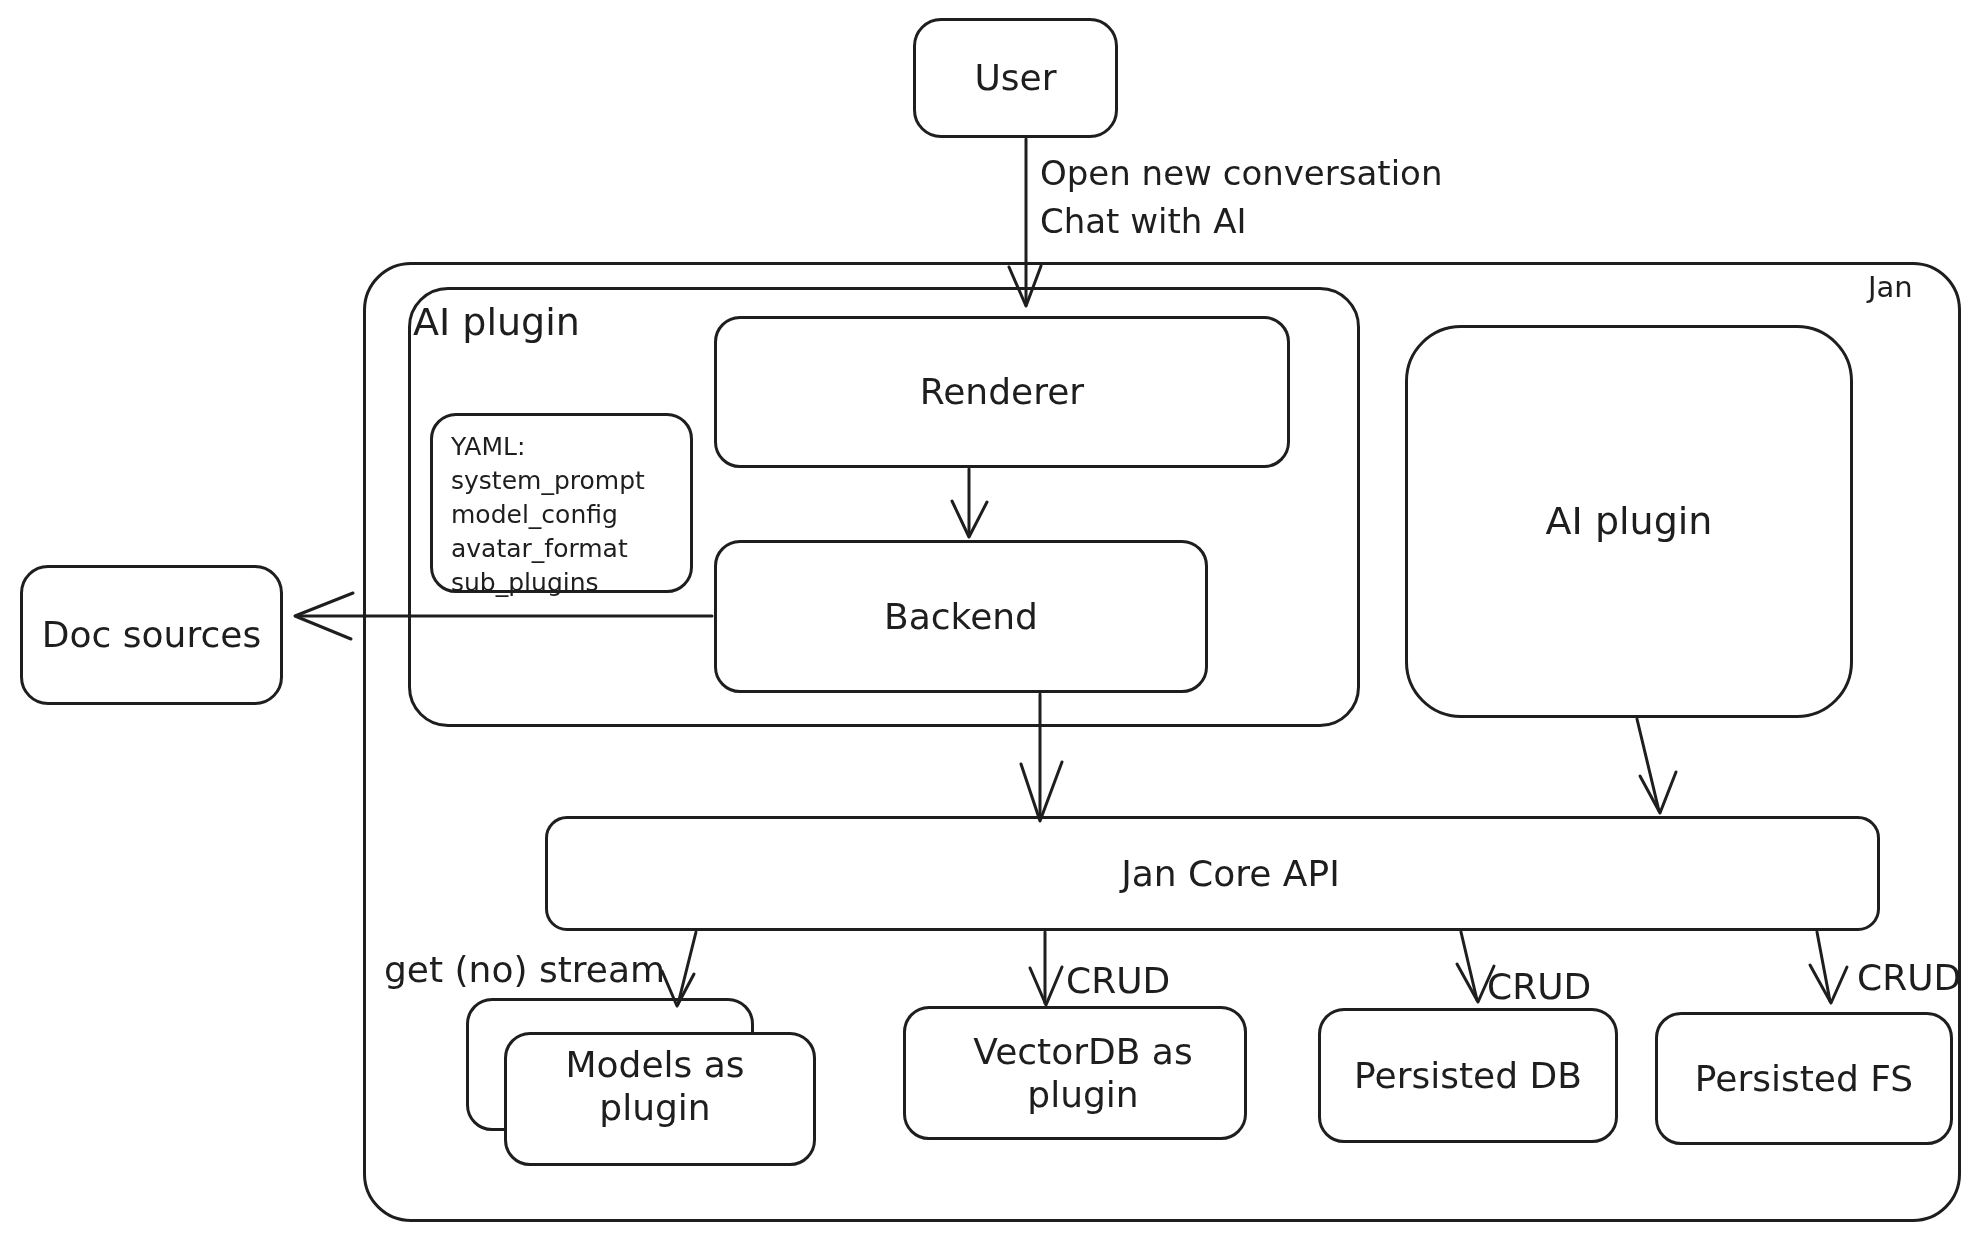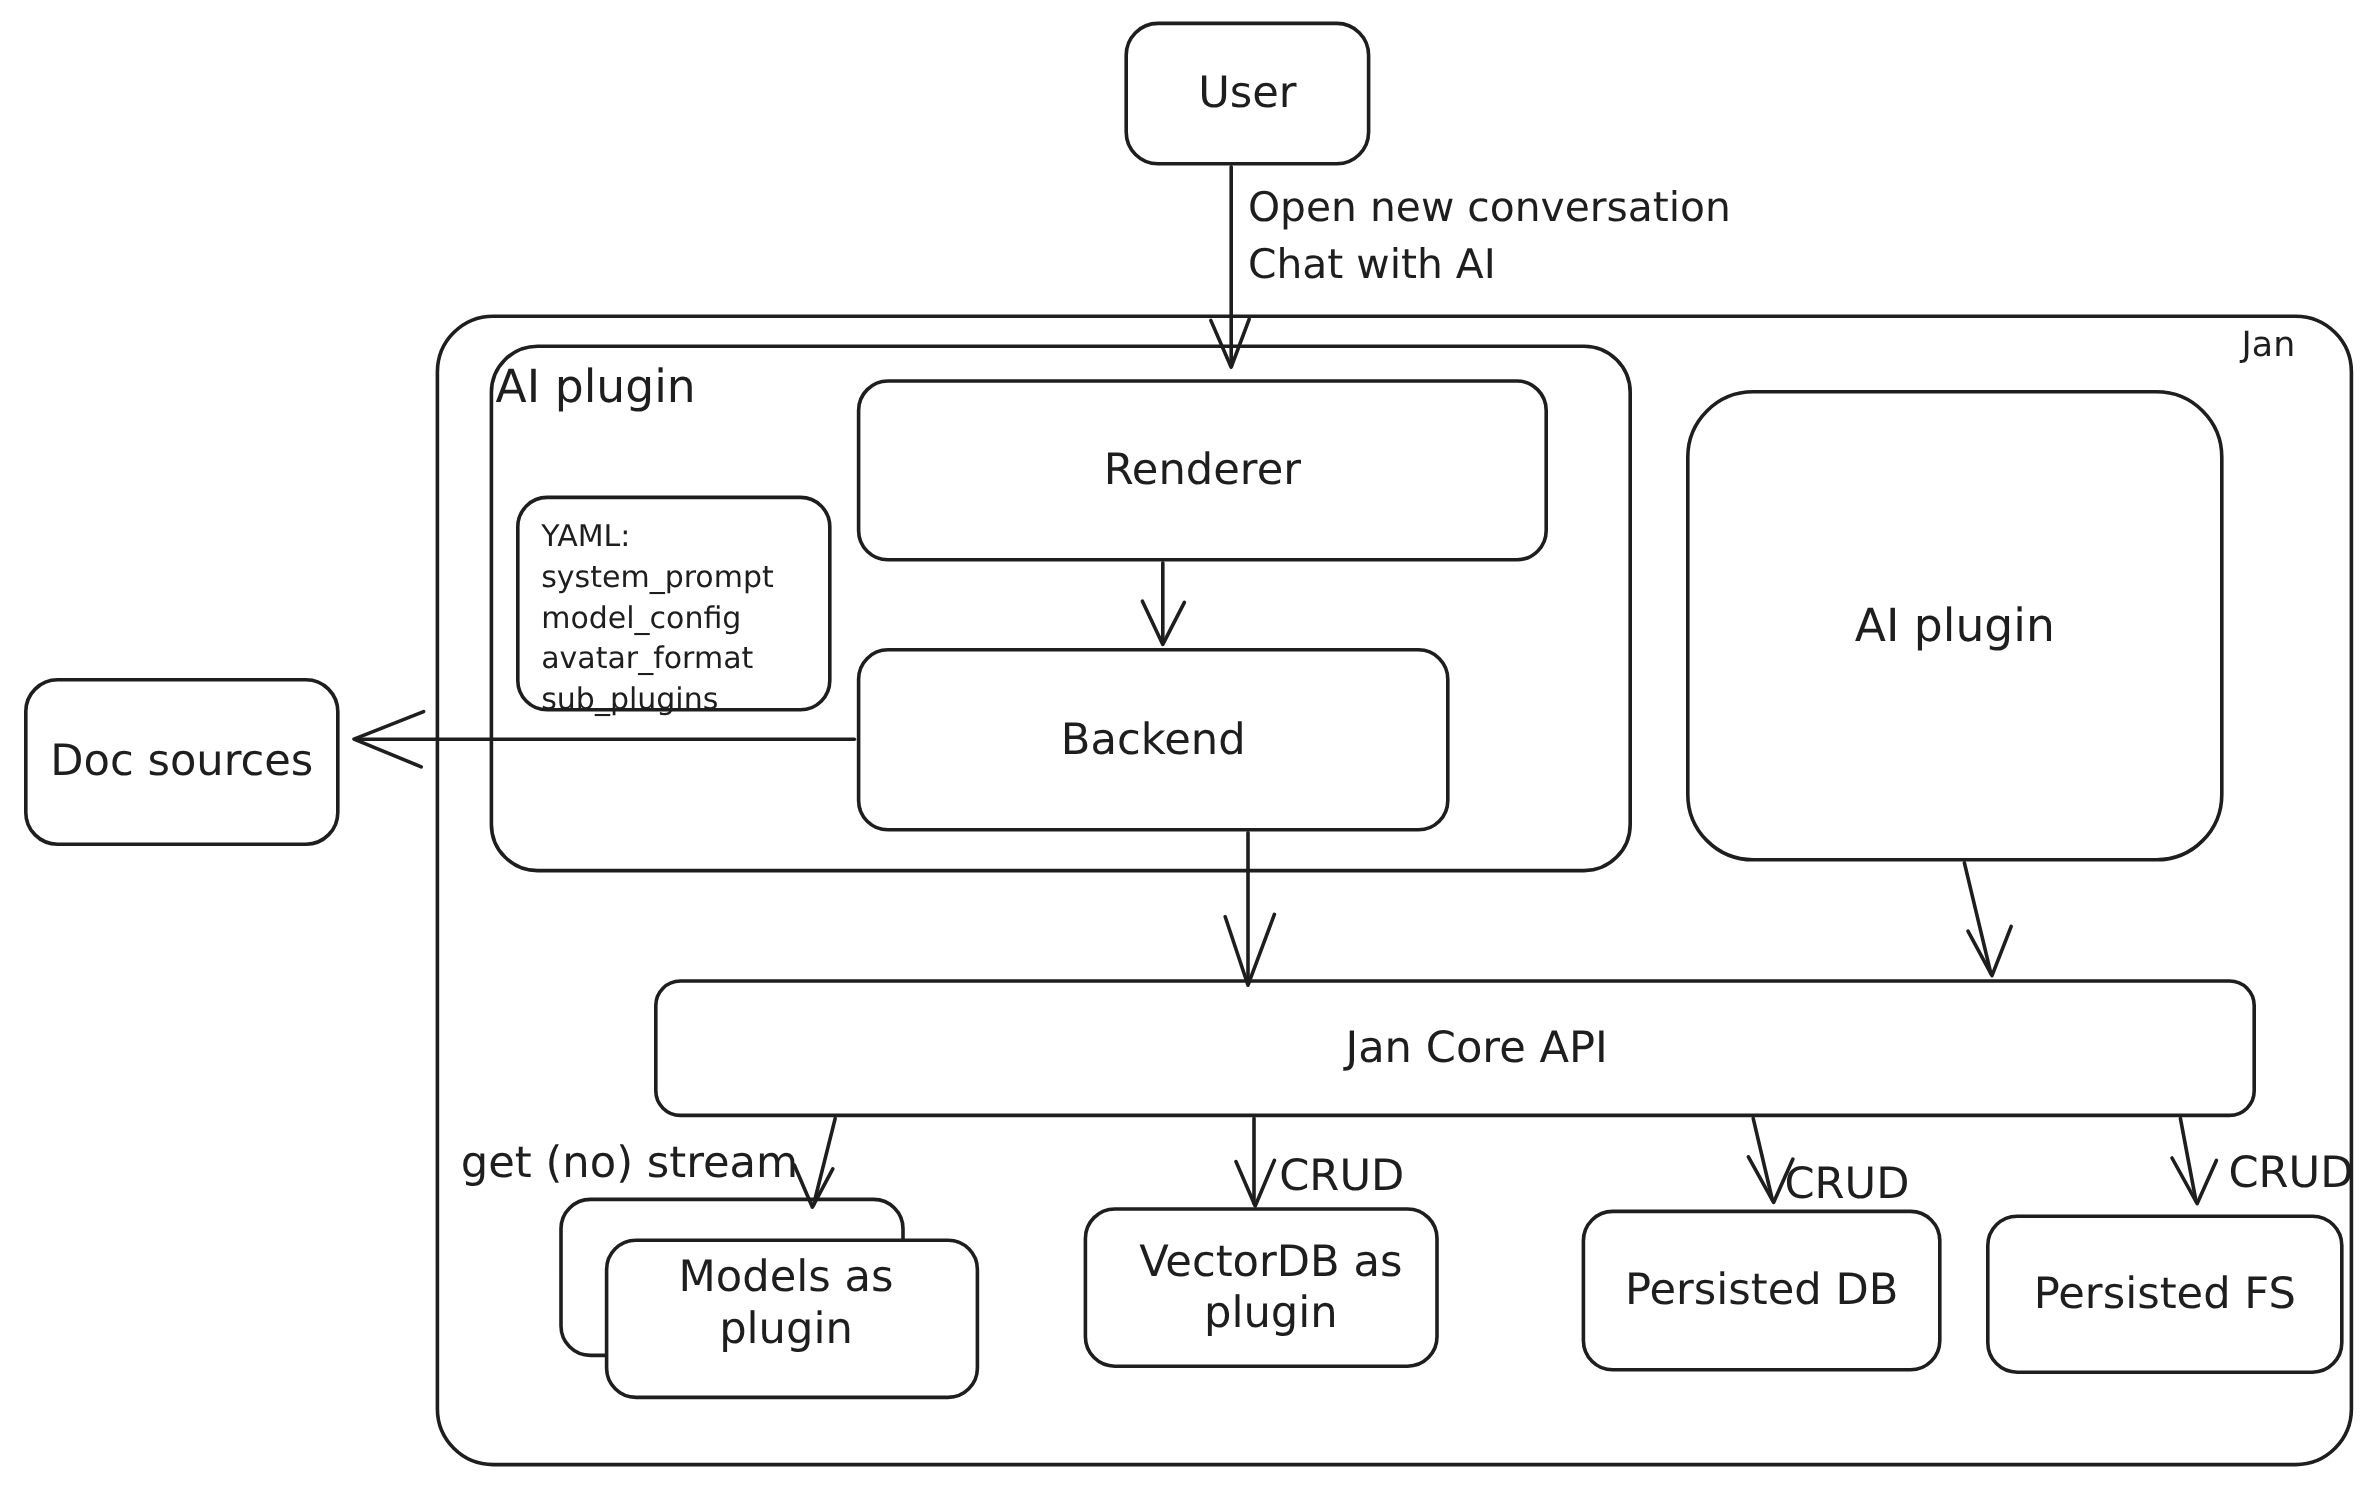--- a/index.html
+++ b/index.html
@@ -82,21 +82,21 @@
 <body>
 
 <div id="canvas">
 
   <div class="container-box" style="left:363px;top:262px;width:1598px;height:960px;border-radius:48px;"></div>
   <div class="corner-label" style="left:1868px;top:270px;font-size:29px;">Jan</div>
 
   <div class="container-box" style="left:408px;top:287px;width:952px;height:440px;border-radius:40px;"></div>
   <div class="corner-label" style="left:413px;top:300px;">AI plugin</div>
 
-  <div class="node" style="left:913px;top:18px;width:205px;height:120px;border-radius:28px;margin-left:24px;">User</div>
+  <div class="node" style="left:913px;top:18px;width:205px;height:120px;border-radius:28px;">User</div>
 
   <div class="node" style="left:714px;top:316px;width:576px;height:152px;">Renderer</div>
 
   <div class="node" style="left:714px;top:540px;width:494px;height:153px;">Backend</div>
 
   <div class="note" style="left:430px;top:413px;width:263px;height:180px;">
     <div class="line">YAML:</div>
     <div class="line">system_prompt</div>
     <div class="line">model_config</div>
     <div class="line">avatar_format</div>
@@ -107,21 +107,21 @@
 
   <div class="node" style="left:20px;top:545px;width:263px;height:140px;border-radius:28px;margin-top:20px;">Doc sources</div>
 
   <div class="node" style="left:545px;top:816px;width:1335px;height:115px;border-radius:22px;padding-left:36px;">Jan Core API</div>
 
   <div class="node" style="left:466px;top:998px;width:288px;height:133px;"></div>
   <div class="node" style="left:504px;top:1032px;width:312px;height:134px;"></div>
   <div class="float-label" style="left:495px;top:1043px;width:320px;">Models as
 plugin</div>
 
-  <div class="node" style="left:903px;top:1006px;width:296px;height:134px;padding-left:16px;">VectorDB as
+  <div class="node" style="left:903px;top:1006px;width:344px;height:134px;padding-left:16px;">VectorDB as
 plugin</div>
 
   <div class="node" style="left:1318px;top:1008px;width:300px;height:135px;">Persisted DB</div>
 
   <div class="node" style="left:1655px;top:1012px;width:298px;height:133px;">Persisted FS</div>
 
   <div class="edge-label" style="left:1040px;top:150px;">Open new conversation
 Chat with AI</div>
   <div class="edge-label" style="left:384px;top:945px;font-size:36px;">get (no) stream</div>
   <div class="edge-label" style="left:1066px;top:956px;font-size:36px;">CRUD</div>

